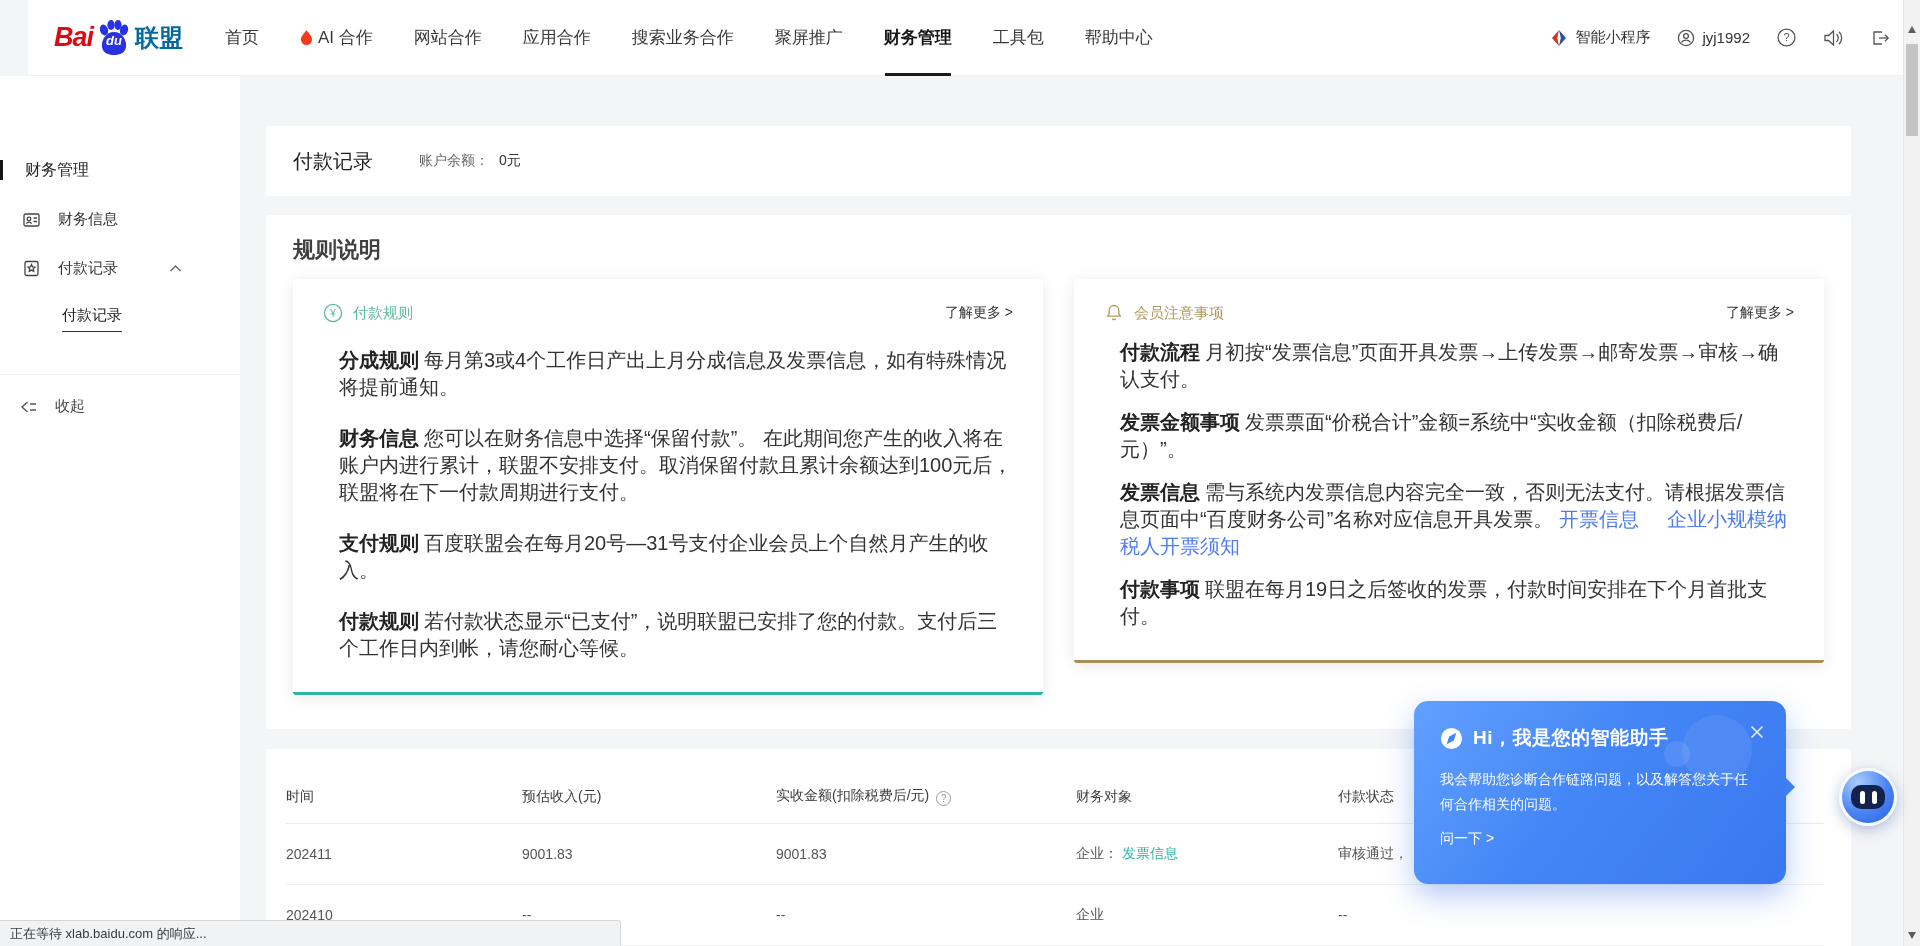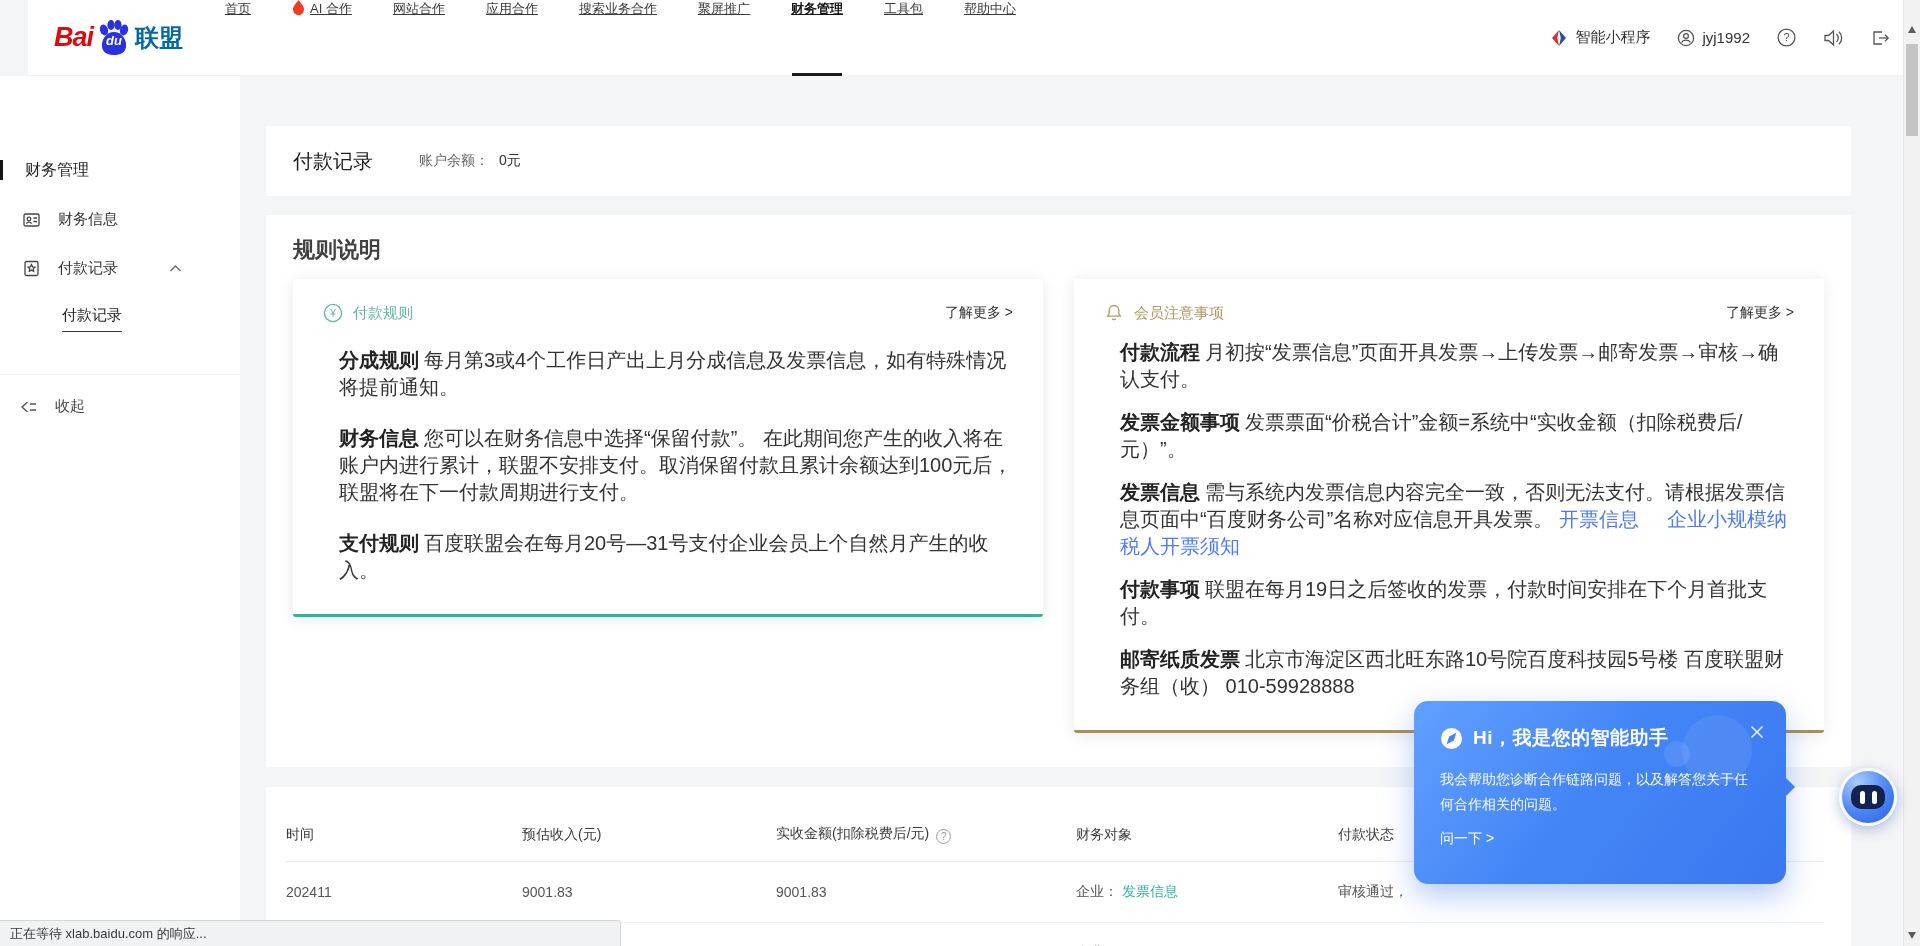--- a/index.html
+++ b/index.html
@@ -11,22 +11,22 @@
             border-bottom:1px solid #f0f0f0; display:flex; align-items:center;
             padding:0 30px 0 26px; z-index:6;margin-left:28px; }
   .logo { display:flex; align-items:center; margin-right:42px; cursor:pointer; }
   .logo-bai { font-size:27px; font-weight:bold; font-style:italic; color:#dd0a12; letter-spacing:-1px; }
   .paw { position:relative; width:40px; height:40px; margin:0 1px;text-align:right; }
   .paw svg { position:absolute; inset:0; }
   .paw-du { position:absolute; left:50%; top:56%; transform:translate(-50%,-50%);
             color:#fff; font-size:13px; font-weight:bold; font-style:italic; }
   .logo-union { font-size:24px; font-weight:bold; color:#0369a1; }
   .nav-items { display:flex; height:76px; align-items:stretch; gap:41px; }
-  .nav-item { display:flex; align-items:flex-start; gap:5px; font-size:13px; color:#3a3a3a;
-              position:relative; cursor:pointer; white-space:nowrap;text-decoration:underline; }
+  .nav-item { display:flex; align-items:center; gap:5px; font-size:17px; color:#3a3a3a;
+              position:relative; cursor:pointer; white-space:nowrap; }
   .nav-item.active { color:#151515; font-weight:bold; }
   .nav-item.active::after { content:""; position:absolute; left:1px; right:1px; bottom:0;
                             height:3px; background:#1a1a1a; }
   .nav-right { margin-left:auto; display:flex; align-items:center; gap:27px; font-size:15px; color:#333; }
   .nav-chip { display:flex; align-items:center; gap:7px; cursor:pointer; }
   .icon-btn { display:flex; align-items:center; cursor:pointer; }
 
   
   .sidebar { position:absolute; top:76px; left:0; bottom:0; width:240px; background:#fff; z-index:4; }
   .side-title { margin-top:84px; border-left:3px solid #151515; padding-left:22px;
@@ -299,20 +299,21 @@
                   <text x="10" y="14" text-anchor="middle" font-size="10" fill="#5fba9c">¥</text>
                 </svg>
             </span>
             <span class="rc-title t-green">付款规则</span>
             <span class="rc-more">了解更多 &gt;</span>
           </div>
           <div class="rc-body">
             <p><b>分成规则</b><span>每月第3或4个工作日产出上月分成信息及发票信息，如有特殊情况将提前通知。</span></p>
             <p><b>财务信息</b><span>您可以在财务信息中选择“保留付款”。 在此期间您产生的收入将在账户内进行累计，联盟不安排支付。取消保留付款且累计余额达到100元后，联盟将在下一付款周期进行支付。</span></p>
             <p><b>支付规则</b><span>百度联盟会在每月20号—31号支付企业会员上个自然月产生的收入。</span></p>
+            <p><b>付款规则</b><span>若付款状态显示“已支付”，说明联盟已安排了您的付款。支付后三个工作日内到帐，请您耐心等候。</span></p>
           </div>
         </div>
 
         <div class="rule-card gold">
           <div class="rc-head">
             <span>
               <svg width="20" height="20" viewBox="0 0 20 20" fill="none" stroke="#b09a62" stroke-width="1.3">
                 <path d="M10 2.5 a4.8 4.8 0 0 1 4.8 4.8 v3.2 l1.6 2.6 H3.6 l1.6 -2.6 V7.3 A4.8 4.8 0 0 1 10 2.5 Z"></path>
                 <path d="M8.3 15.5 a1.8 1.8 0 0 0 3.4 0"></path>
               </svg>
@@ -320,21 +321,20 @@
             <span class="rc-title t-gold">会员注意事项</span>
             <span class="rc-more">了解更多 &gt;</span>
           </div>
           <div class="rc-body">
             <p><b>付款流程</b><span>月初按“发票信息”页面开具发票→上传发票→邮寄发票→审核→确认支付。</span></p>
             <p><b>发票金额事项</b><span>发票票面“价税合计”金额=系统中“实收金额（扣除税费后/元）”。</span></p>
             <p><b>发票信息</b><span>需与系统内发票信息内容完全一致，否则无法支付。请根据发票信息页面中“百度财务公司”名称对应信息开具发票。</span>
               <a class="blue-link">开票信息</a><a class="blue-link">企业小规模纳税人开票须知</a>
             </p>
             <p><b>付款事项</b><span>联盟在每月19日之后签收的发票，付款时间安排在下个月首批支付。</span></p>
-            <p><b>邮寄纸质发票</b><span>北京市海淀区西北旺东路10号院百度科技园5号楼 百度联盟财务组（收） 010-59928888</span></p>
           </div>
         </div>
 
       </div>
     </section>
 
     <section class="card table-panel">
       <table>
         <colgroup>
             <col style="width:236px">

